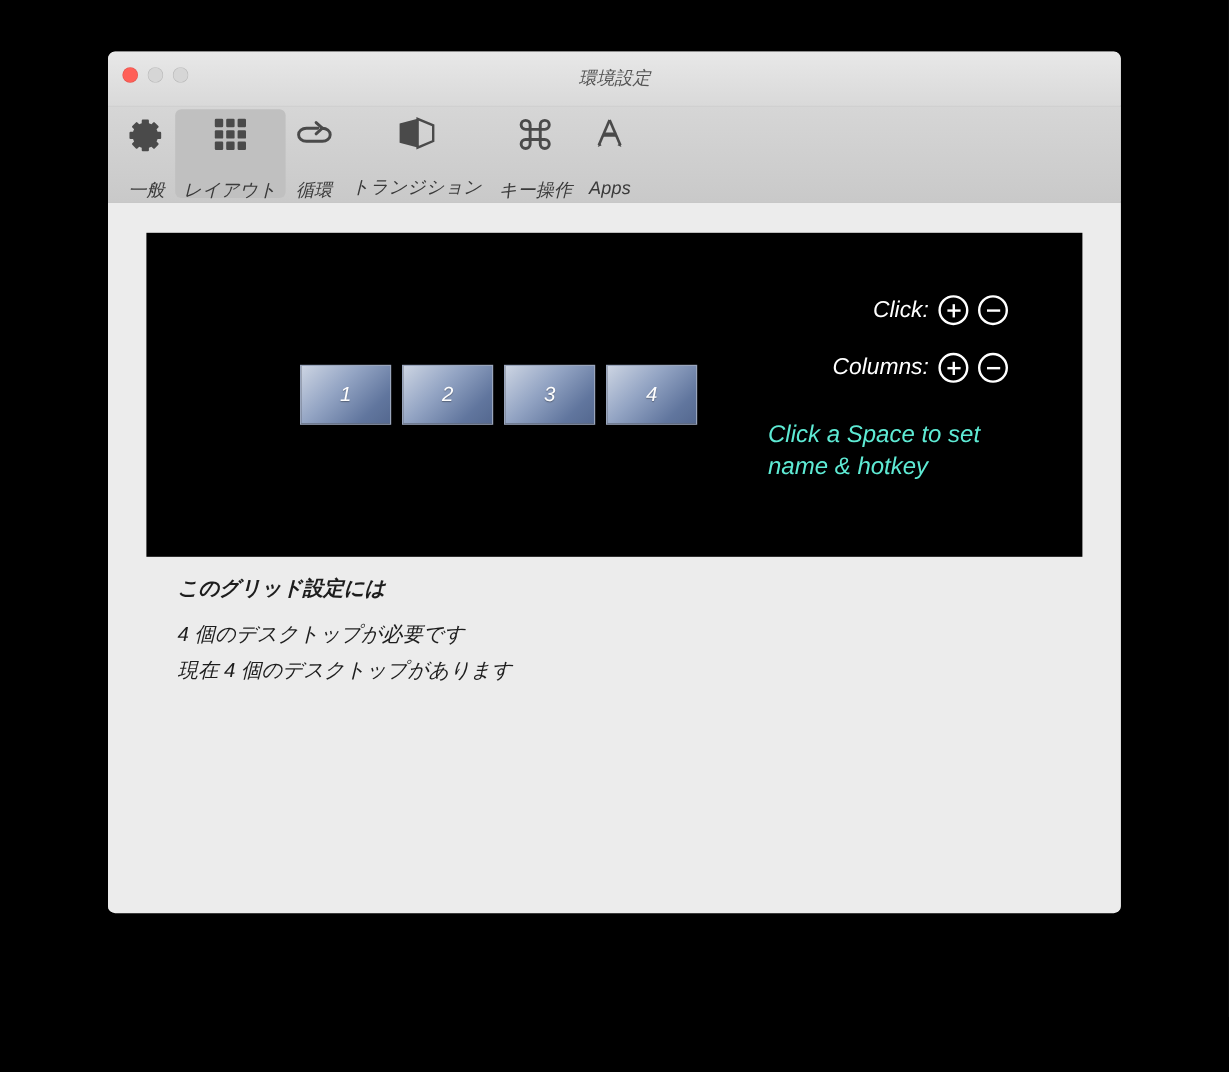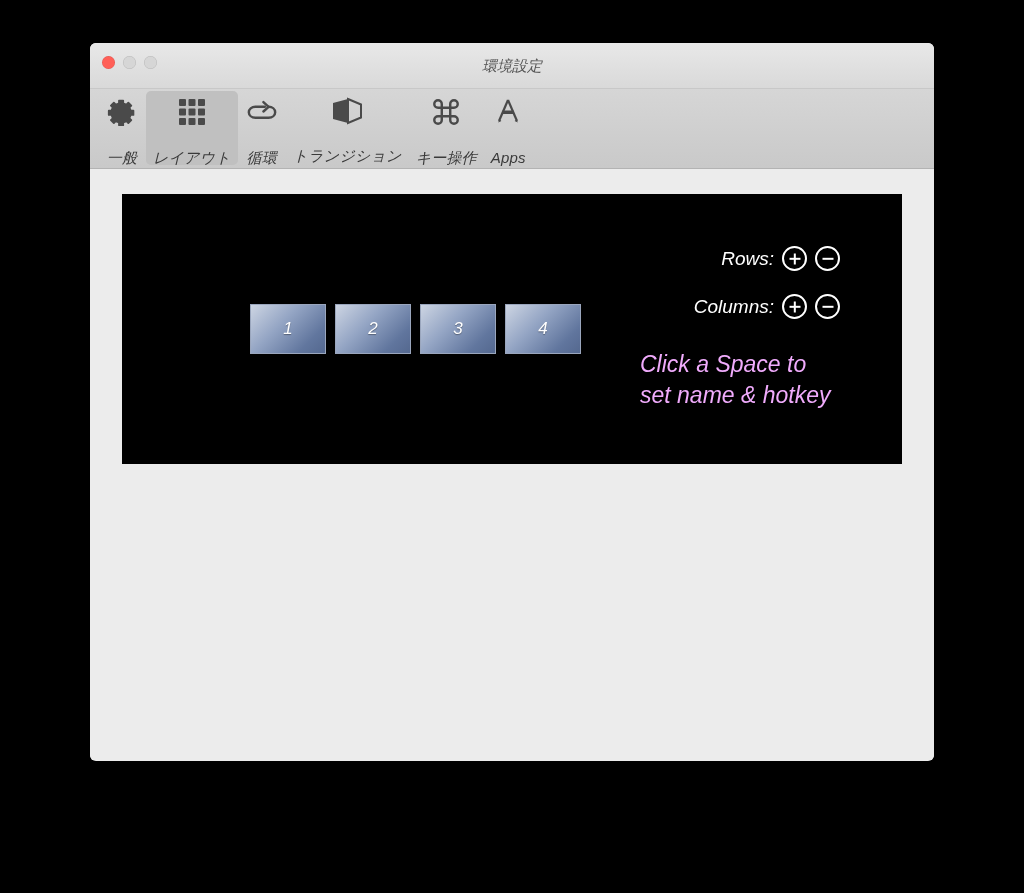--- a/index.html
+++ b/index.html
@@ -176,23 +176,23 @@
     width: 2.4px; height: 11px;
     background: #ffffff;
     transform: translate(-50%, -50%);
   }
 
   .hint {
     position: absolute;
     right: 62px;
     top: 155px;
     width: 200px;
-    font-size: 23px;
+    font-size: 20px;
     line-height: 1.33;
-    color: #f0abfc;
+    color: #5eead4;
   }
 
   
   .info {
     position: absolute;
     left: 58px;
     top: 310px;
   }
   .info-title {
     font-size: 17px;
@@ -313,29 +313,34 @@
         </div>
         <div class="space-tile">
           <span class="space-num">3</span>
         </div>
         <div class="space-tile">
           <span class="space-num">4</span>
         </div>
       </div>
 
       <div class="ctrl-row ctrl-rows">
-        <span class="ctrl-label">Rows:</span>
+        <span class="ctrl-label">Click:</span>
         <span class="circ-btn plus"></span>
         <span class="circ-btn minus"></span>
       </div>
 
       <div class="ctrl-row ctrl-columns">
         <span class="ctrl-label">Columns:</span>
         <span class="circ-btn plus"></span>
         <span class="circ-btn minus"></span>
       </div>
 
       <div class="hint">Click a Space to set name &amp; hotkey</div>
     </div>
 
+    <div class="info">
+      <div class="info-title">このグリッド設定には</div>
+      <div class="info-line">4 個のデスクトップが必要です</div>
+      <div class="info-line">現在 4 個のデスクトップがあります</div>
+    </div>
 
   </div>
 </div>
 
 </body></html>

